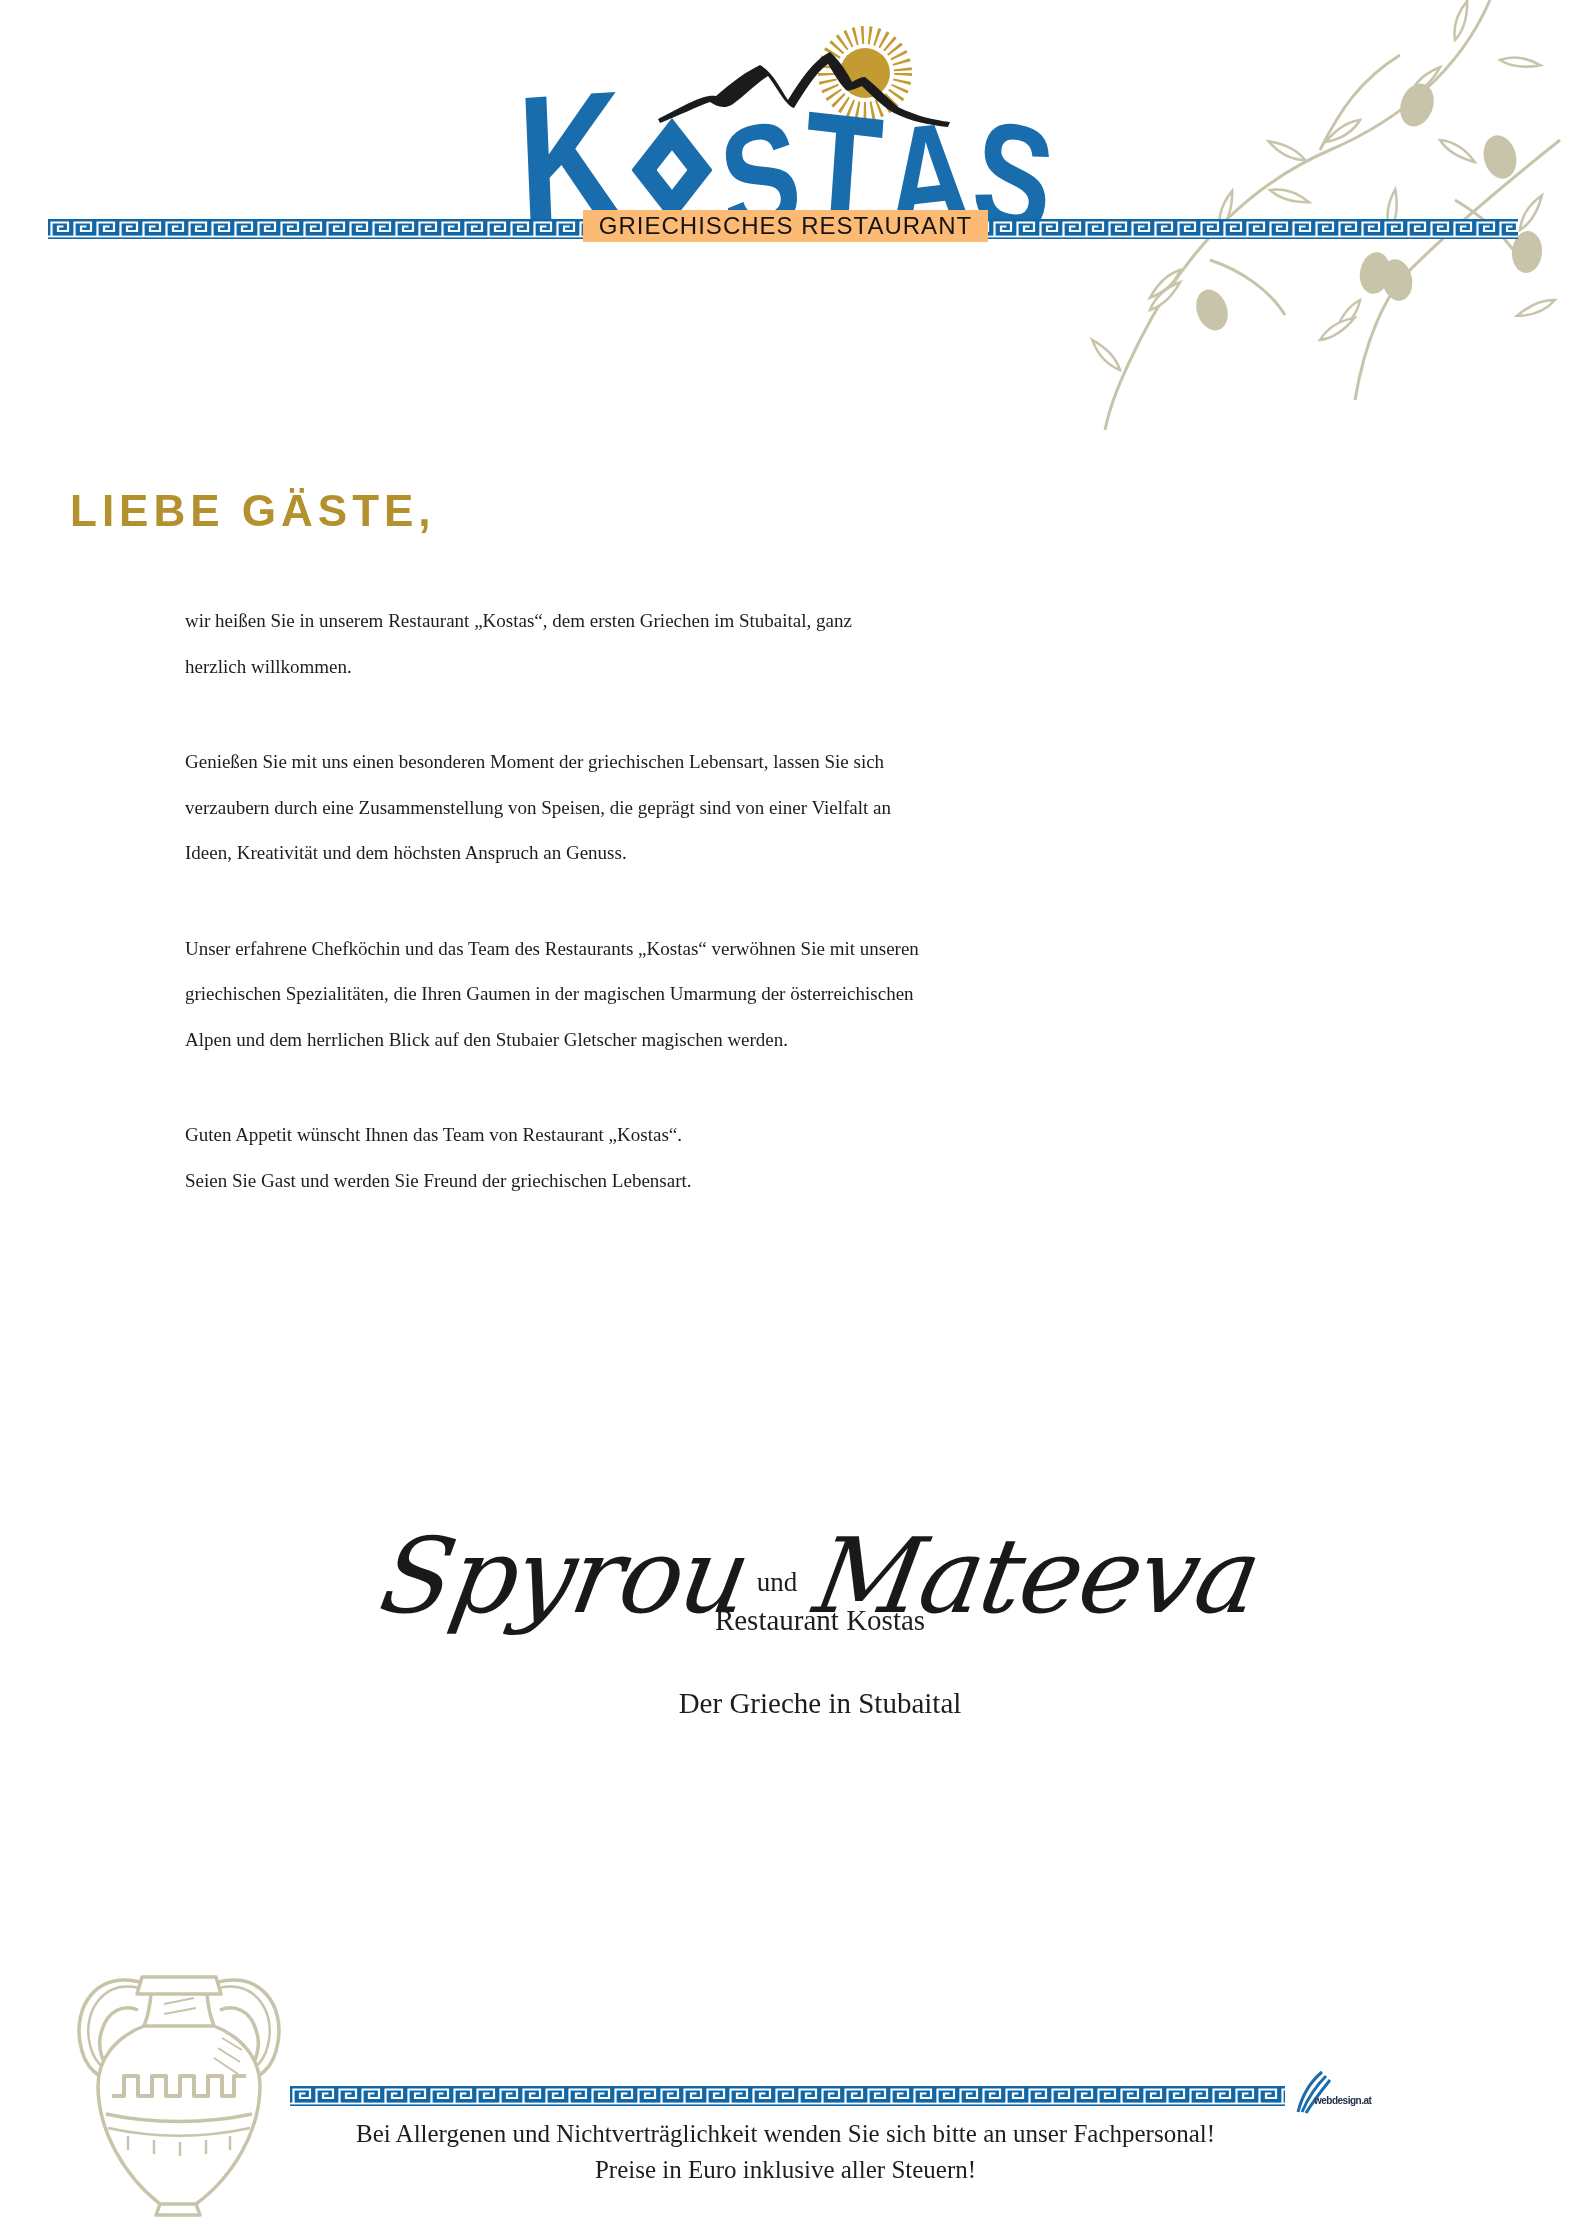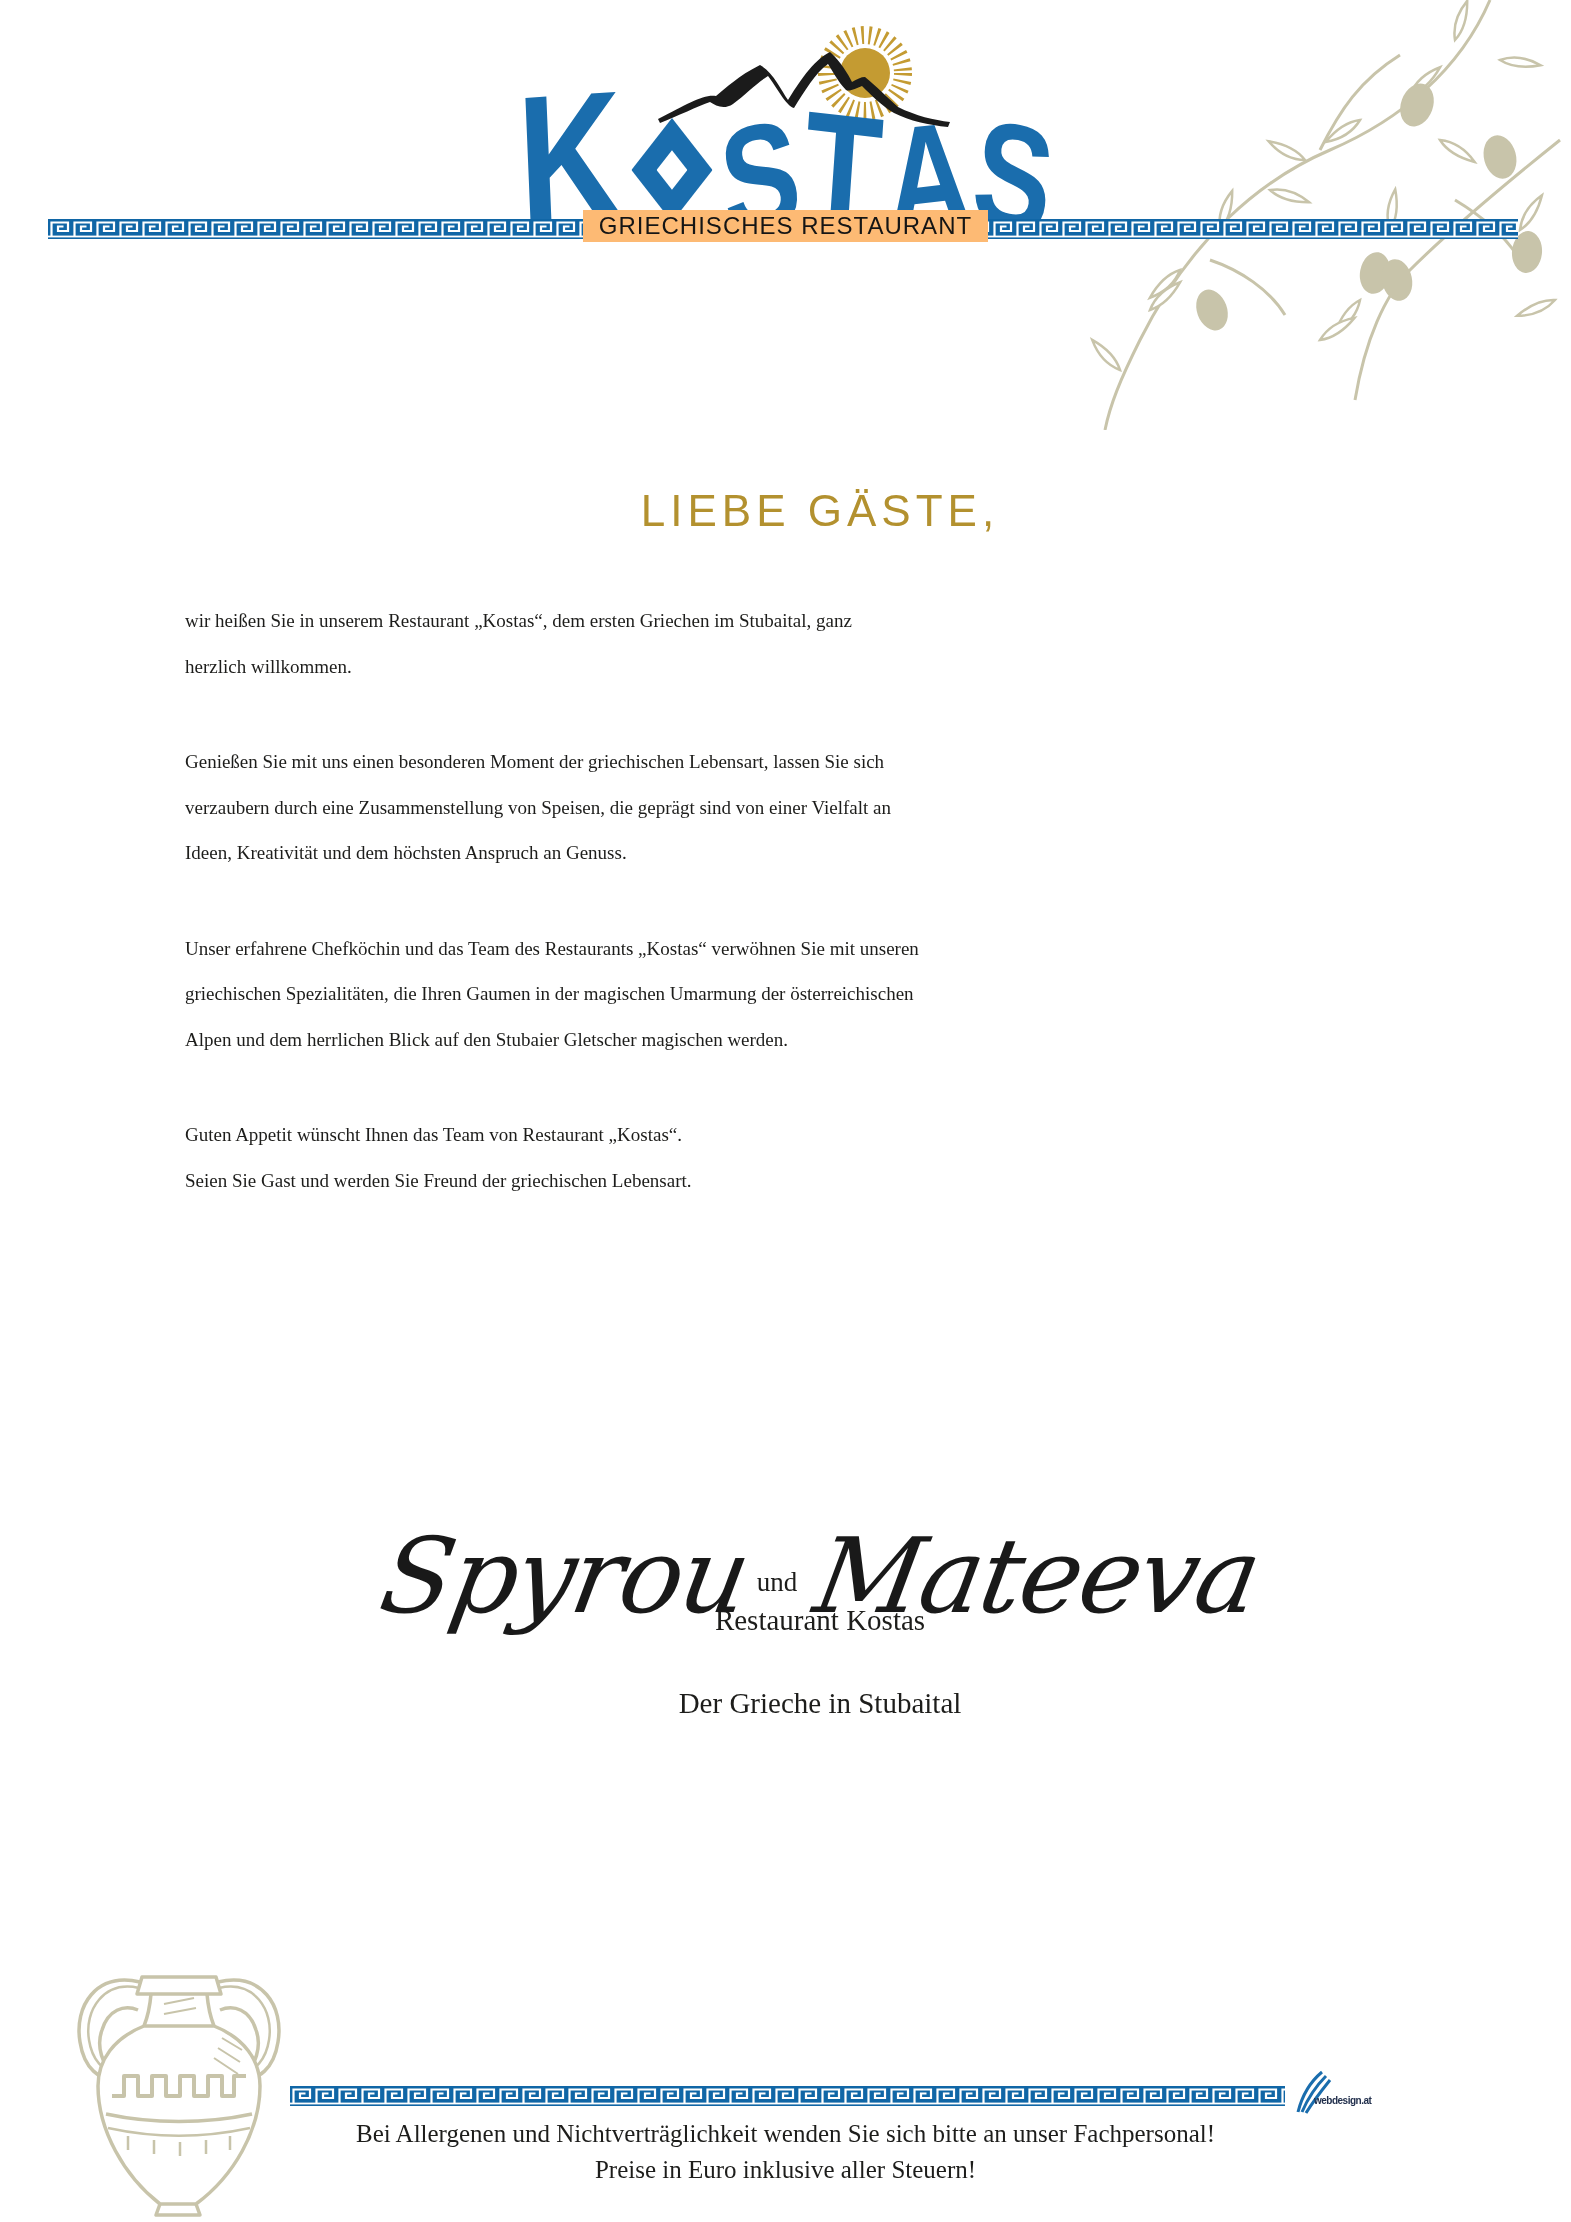--- a/index.html
+++ b/index.html
@@ -44,22 +44,22 @@
   .logo-subtitle-wrap{position:absolute;left:0;right:0;top:201px;text-align:center;z-index:4;}
   .logo-subtitle{
     display:inline-block;background:#fdba74;padding:2px 16px;
     font-family:"Liberation Sans", sans-serif;font-weight:400;
     font-size:24px;letter-spacing:1px;color:#151515;margin-top:9px;
   }
   .border-top{position:absolute;left:48px;top:219px;width:1470px;height:20px;z-index:2;}
   .border-bottom{position:absolute;left:290px;top:2086px;width:995px;height:20px;z-index:2;}
   
   .greeting{
-    position:absolute;left:70px;width:1500px;top:486px;text-align:center;
-    font-family:"Liberation Sans", sans-serif;font-weight:400;
+    position:absolute;left:70px;width:1500px;top:486px;
+    font-family:"Liberation Sans", sans-serif;font-weight:700;
     font-size:44px;letter-spacing:5px;color:#b3912f;
   }
   
   .letter{position:absolute;left:185px;top:598px;width:1260px;}
   .para{margin:0 0 50px 0;}
   .pline{font-size:19px;line-height:45.5px;white-space:nowrap;color:#1d1d1b;}
   
   .signature-row{
     position:absolute;left:70px;width:1500px;top:1428px;height:200px;
     display:flex;justify-content:center;align-items:flex-end;z-index:1;

